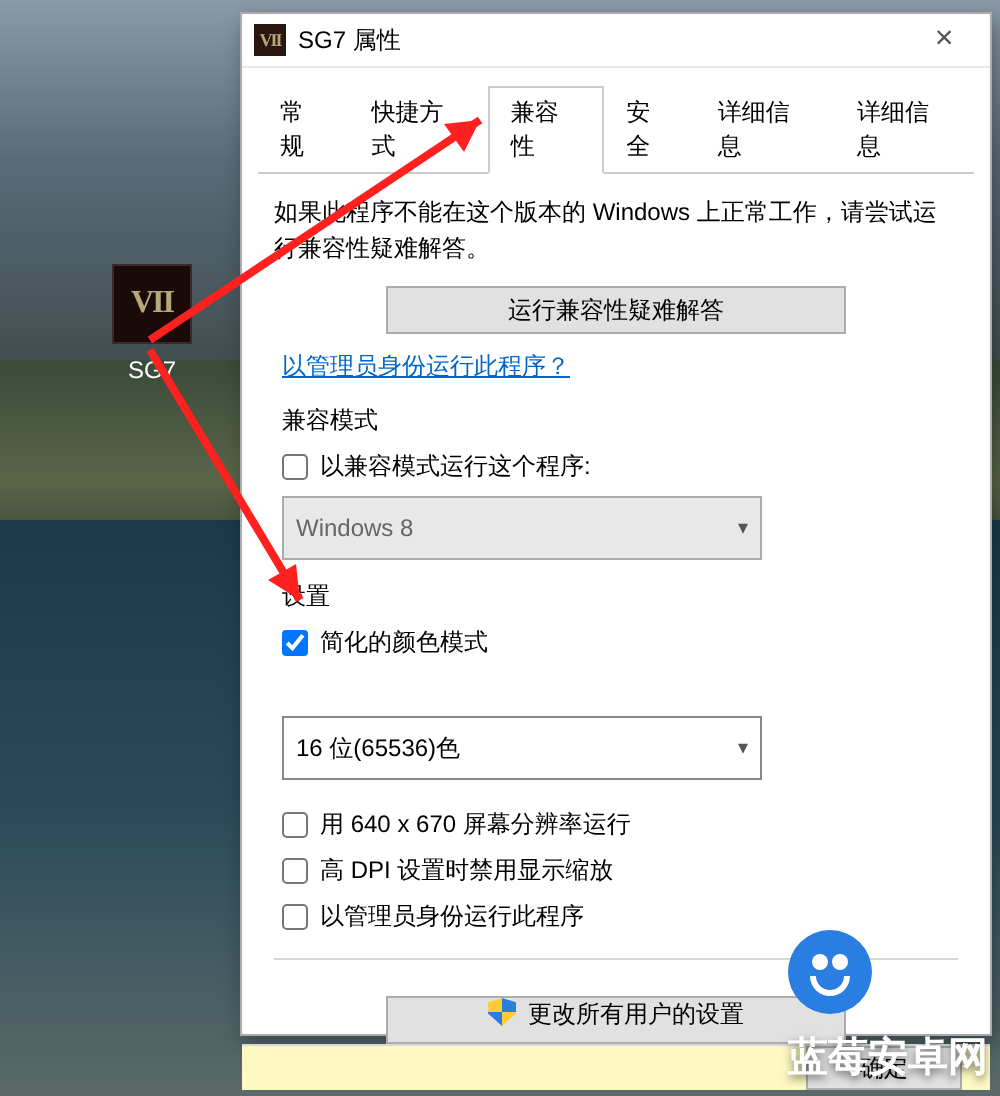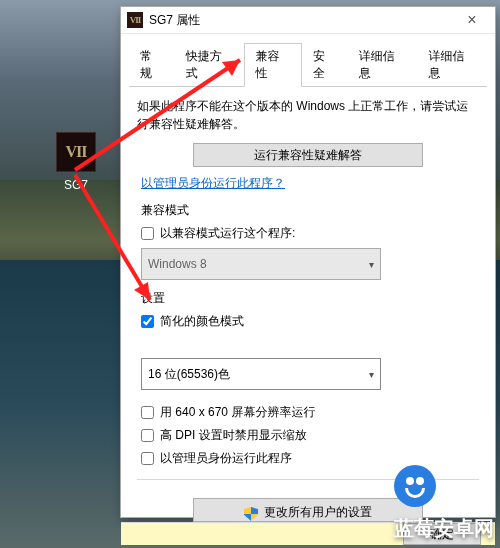--- a/index.html
+++ b/index.html
@@ -58,21 +58,21 @@
     display:flex; align-items:center; justify-content:space-between; padding: 0 6px; font-size:12px; margin-left:4px;
     color:#666;
   }
   .select.enabled { background:#fff; color:#000; border-color:#888;margin-top:28px; }
   .chev { font-size:10px; color:#555; }
 
   .footer-strip { border-top: 1px solid #d8d8d8; margin-top: 12px; padding-top: 8px; }
   .shield-btn {
     width: 230px; height: 24px; margin: 10px auto 0;
     background: #e1e1e1; border: 1px solid #adadad; font-size:12px;
-    display:flex; align-items:flex-end; justify-content:center; gap:6px;
+    display:flex; align-items:flex-start; justify-content:center; gap:6px;
   }
   .shield-icon {
     display:inline-block; width:14px; height:14px;
     background: conic-gradient(#2a7de1 0 25%, #fc3 25% 50%, #2a7de1 50% 75%, #fc3 75% 100%);
     clip-path: polygon(50% 0, 100% 15%, 100% 55%, 50% 100%, 0 55%, 0 15%);
   }
 
   .dialog-bottom {
     height: 40px; border-top:1px solid #d8d8d8; display:flex; align-items:center; justify-content:flex-end;
     padding: 0 14px; gap: 8px; background:#fef9c3;

